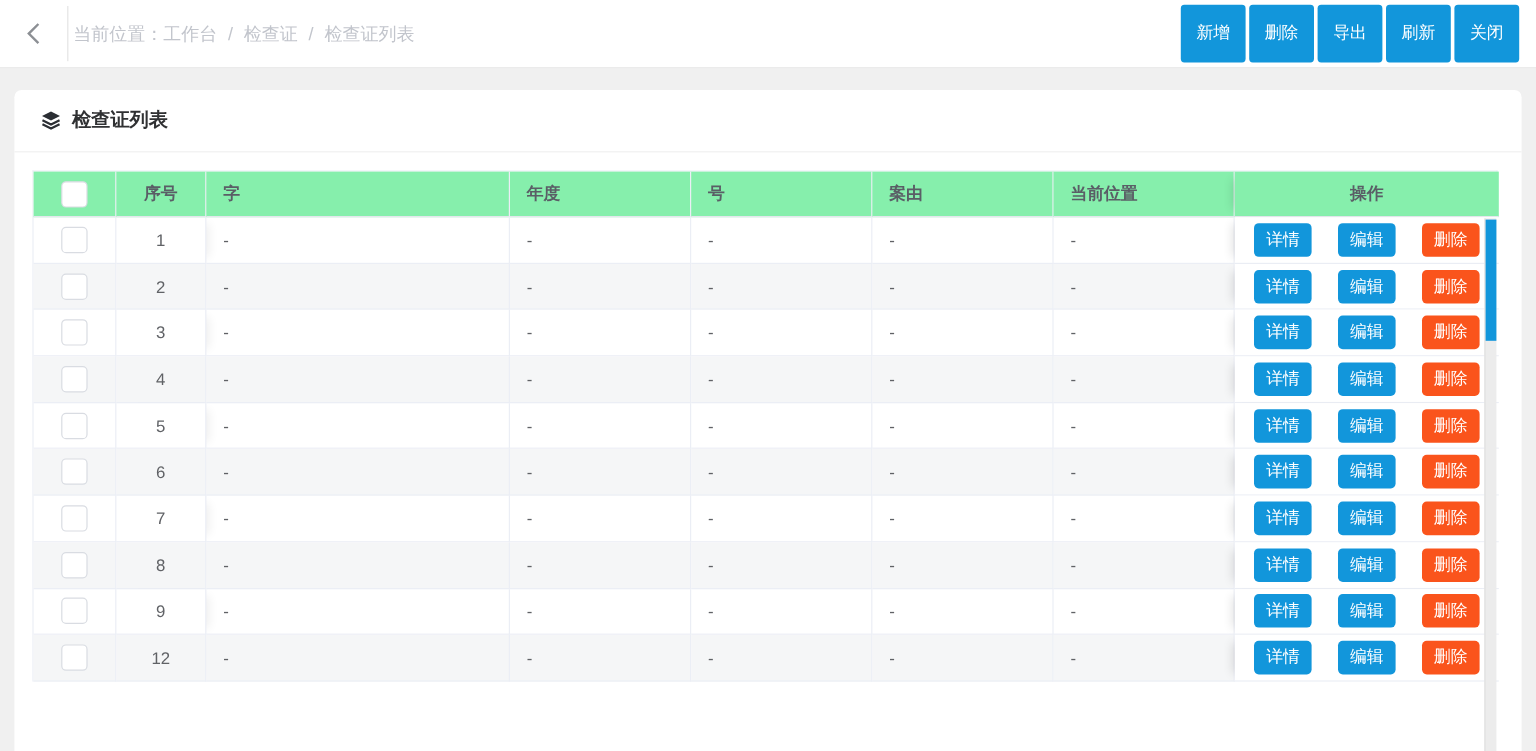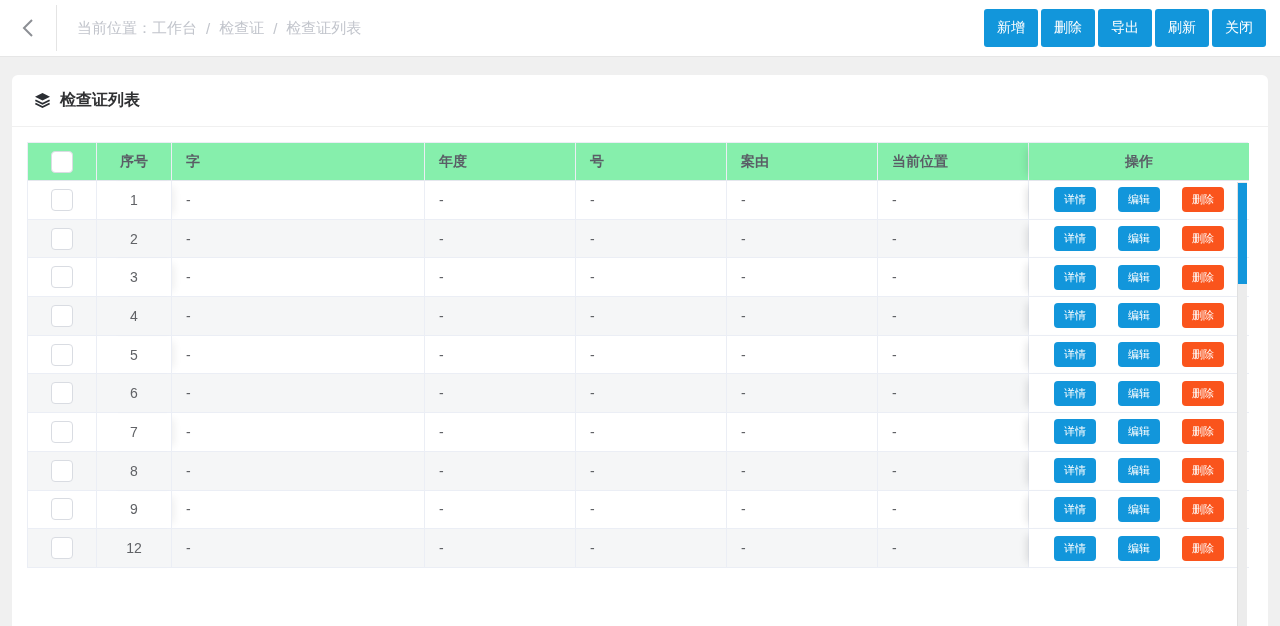--- a/index.html
+++ b/index.html
@@ -19,26 +19,26 @@
   }
   
   .topbar{
     height:57px;background:#fff;border-bottom:1px solid #e6e6e6;
     display:flex;align-items:center;
   }
   .back{
     width:57px;height:46px;display:flex;align-items:center;justify-content:center;
     border-right:1px solid #e4e4e4;cursor:pointer;flex:none;
   }
-  .crumb{margin-left:20px;font-size:15px;color:#c2c5cc;display:flex;align-items:center;white-space:nowrap;}
+  .crumb{margin-left:4px;font-size:15px;color:#c2c5cc;display:flex;align-items:center;white-space:nowrap;}
   .crumb .sep{margin:0 9px;}
   .topbar-actions{margin-left:auto;margin-right:14px;display:flex;gap:3px;}
   .tb-btn{
     background:var(--primary);color:#fff;border:none;font-size:14px;
-    width:54px;height:38px;border-radius:3px;cursor:pointer;
+    width:54px;height:48px;border-radius:3px;cursor:pointer;
     font-family:inherit;
   }
   
   .panel{
     margin:18px 12px 0;background:#fff;border-radius:6px 6px 0 0;
     min-height:560px;
   }
   .panel-header{
     height:52px;display:flex;align-items:center;padding:0 21px;
     border-bottom:1px solid #f0f0f0;
@@ -61,21 +61,21 @@
   td.c-center,th.c-center{text-align:center;}
   .cb{
     display:inline-block;width:22px;height:22px;background:#fff;
     border:1px solid #d9dce2;border-radius:4px;vertical-align:middle;cursor:pointer;
   }
   
   th.col-seq,td.col-seq{box-shadow:8px 0 8px -6px rgba(0,0,0,.07);}
   th.col-op,td.col-op{box-shadow:-8px 0 8px -6px rgba(0,0,0,.12);}
   tbody tr:nth-child(even) td.col-op,tbody td.col-op{background:#fff;}
   .op-btn{
-    border:none;color:#fff;font-size:11px;border-radius:4px;cursor:pointer;
+    border:none;color:#fff;font-size:14px;border-radius:4px;cursor:pointer;
     padding:5px 10px;margin:0 9px;font-family:inherit;
   }
   .op-detail,.op-edit{background:var(--primary);}
   .op-del{background:var(--danger);}
   
   .vscroll{
     position:absolute;top:39px;bottom:-150px;right:0;width:10px;
     background:#ececec;border-left:1px solid #e0e0e0;
   }
   .vthumb{position:absolute;top:1px;left:0;right:0;height:101px;background:var(--primary);cursor:grab;}

